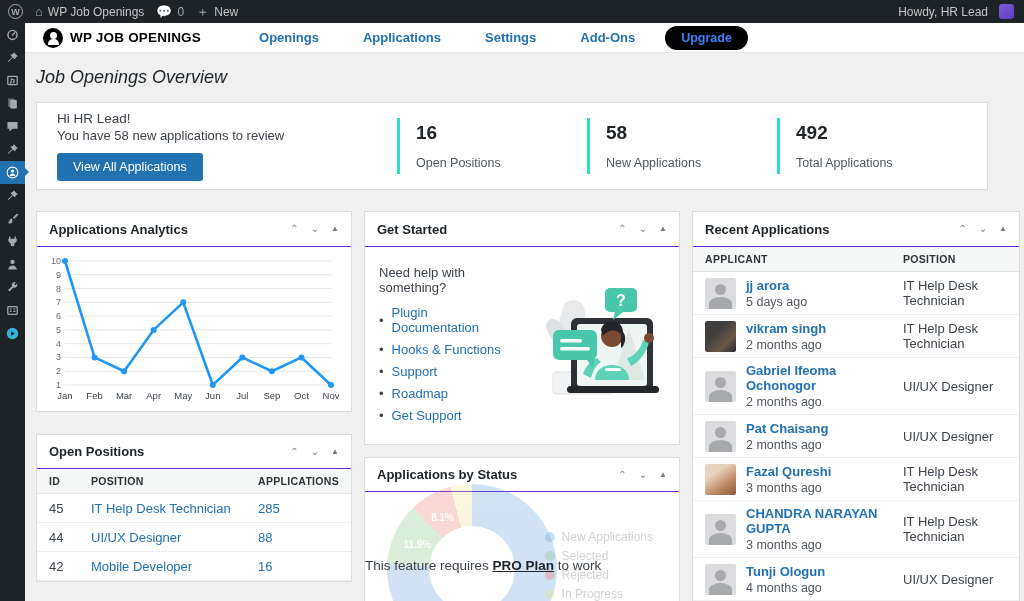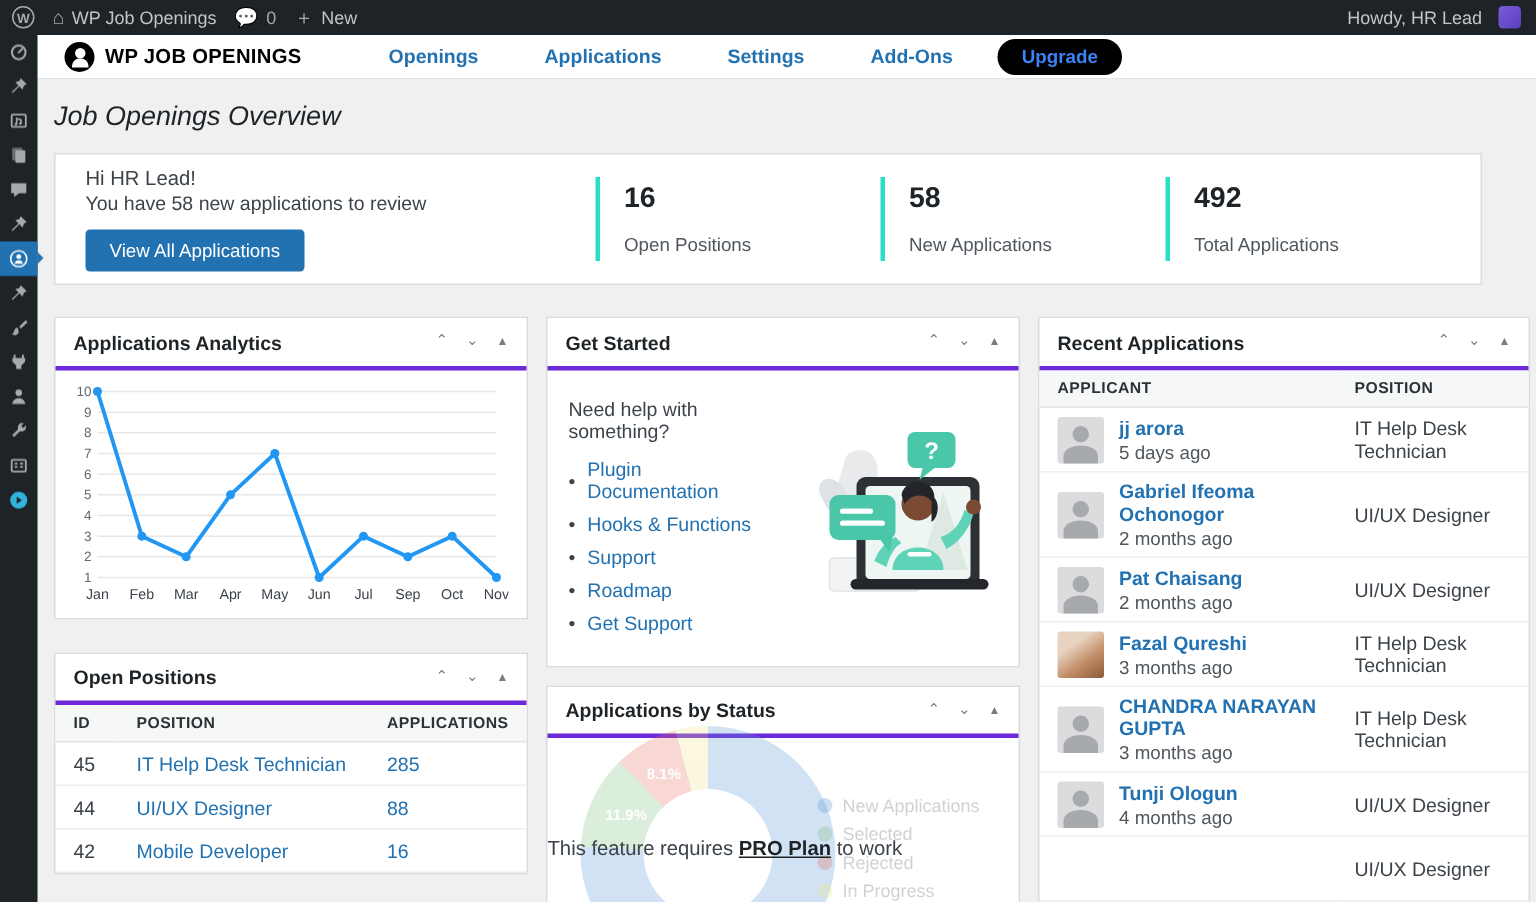--- a/index.html
+++ b/index.html
@@ -59,21 +59,21 @@
   .stats { display:flex; flex:1; }
   .stat { border-left:3px solid #2adfc8; padding:4px 0 4px 16px; width:190px; }
   .stat-value { font-size:19px; font-weight:bold; color:#1d2327; }
   .stat-label { font-size:12.5px; color:#50575e; margin-top:12px; }
 
   .cols { display:flex; gap:12px; margin-top:21px; }
   .col1 { width:316px; } .col2 { width:316px; } .col3 { width:328px; }
 
   .widget { background:#fff; border:1px solid #dcdcde; }
   .widget-head { height:35px; display:flex; align-items:center; justify-content:space-between;
-    padding:0 12px; border-bottom:3px solid #6d28d9; }
+    padding:0 12px; border-bottom:1px solid #6d28d9; }
   .widget-title { font-size:13px; font-weight:bold; color:#1d2327; }
   .widget-ctrls { display:flex; align-items:center; gap:12px; color:#787c82; }
   .wc { font-size:10px; cursor:pointer; line-height:1; }
   .wc.tri { font-size:8px; }
 
   
   .chart-wrap { padding:6px 8px 2px 8px; }
 
   
   table { width:100%; border-collapse:collapse; }
@@ -522,20 +522,32 @@
                         <div class="app-name">jj arora</div>
                         <div class="app-time">5 days ago</div>
                       </span>
                     </div>
                   </td>
                   <td>IT Help Desk Technician</td>
                 </tr>
                 <tr class="ra-row">
                   <td>
                     <div class="applicant-cell">
+                      <span class="avatar photo-dark"></span>
+                      <span>
+                        <div class="app-name">vikram singh</div>
+                        <div class="app-time">2 months ago</div>
+                      </span>
+                    </div>
+                  </td>
+                  <td>IT Help Desk Technician</td>
+                </tr>
+                <tr class="ra-row">
+                  <td>
+                    <div class="applicant-cell">
                       <span class="avatar placeholder"></span>
                       <span>
                         <div class="app-name">Gabriel Ifeoma Ochonogor</div>
                         <div class="app-time">2 months ago</div>
                       </span>
                     </div>
                   </td>
                   <td>UI/UX Designer</td>
                 </tr>
                 <tr class="ra-row">

